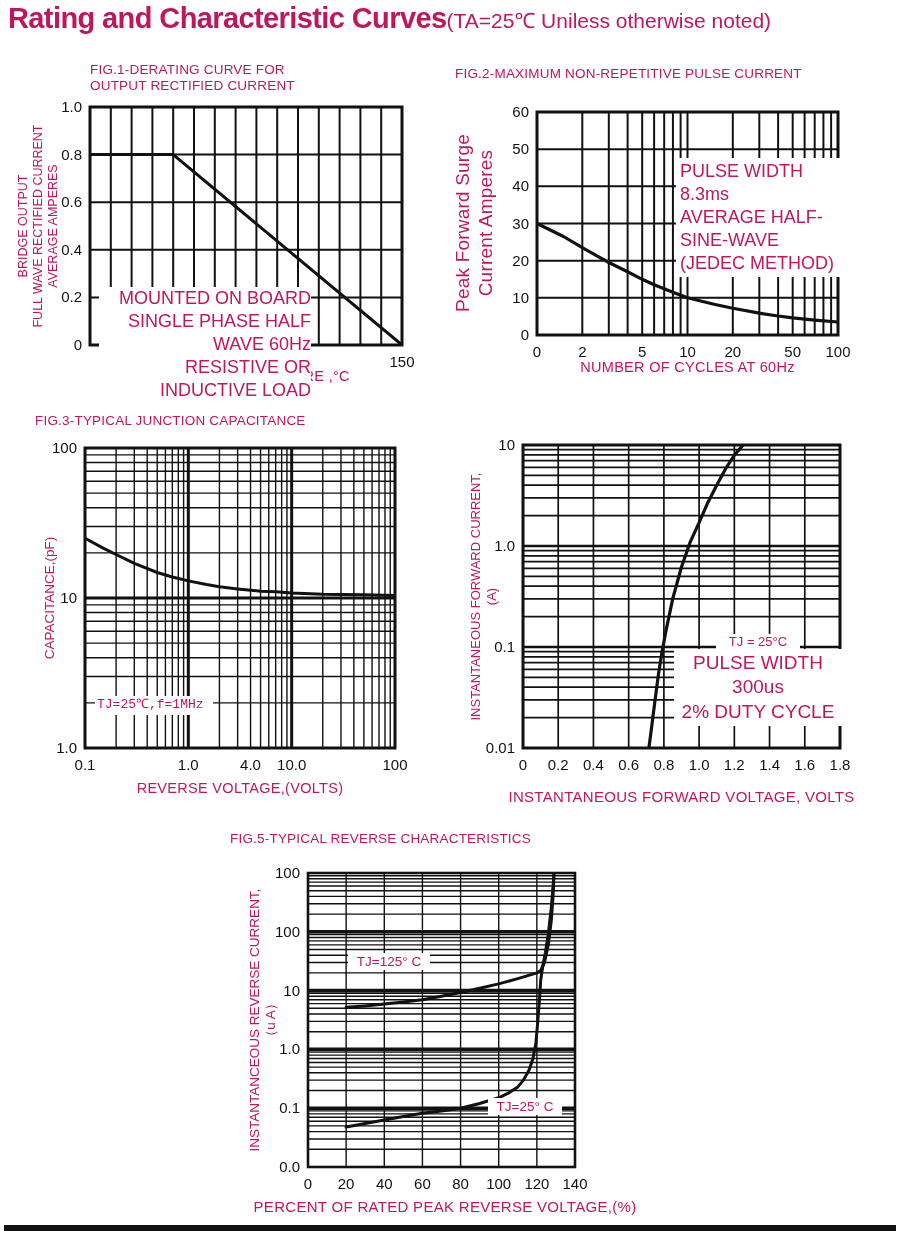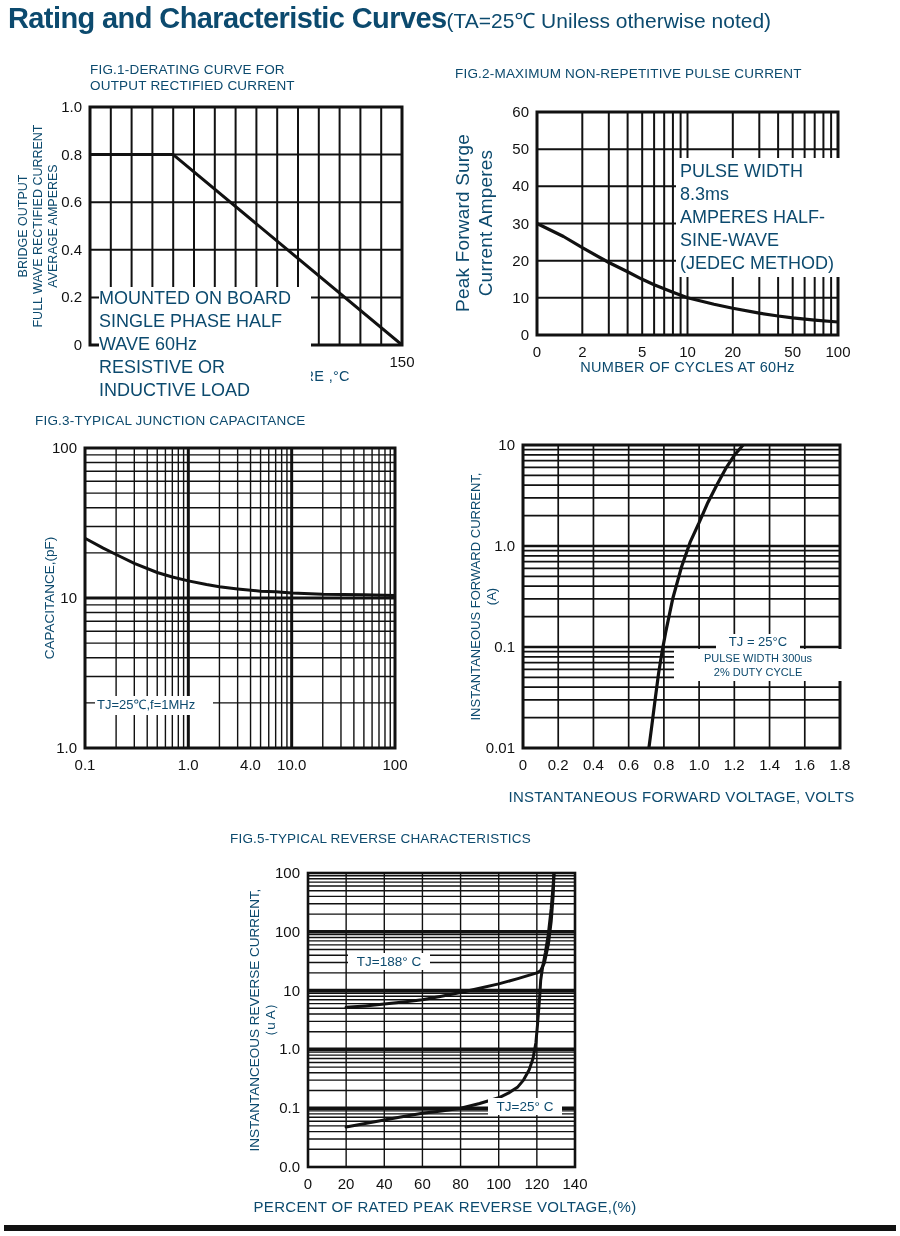--- a/index.html
+++ b/index.html
@@ -1,17 +1,17 @@
 <!DOCTYPE html>
 <html><head>
 <meta charset="utf-8">
 <style>
   html,body{margin:0;padding:0;background:#fff;}
   #canvas{position:relative;width:900px;height:1236px;background:#ffffff;
-          font-family:"Liberation Sans",sans-serif;color:#0c4a6e;overflow:hidden;}
+          font-family:"Liberation Sans",sans-serif;color:#be185d;overflow:hidden;}
   .header{position:absolute;left:8px;top:2px;white-space:nowrap;z-index:2;}
   .h-bold{font-size:29px;font-weight:bold;letter-spacing:-0.6px;}
   .h-note{font-size:21px;font-weight:normal;}
   .ftitle{position:absolute;text-align:left;font-size:13.5px;letter-spacing:.2px;z-index:2;line-height:1.2;}
   .xlabel{position:absolute;text-align:center;font-size:14.5px;letter-spacing:.3px;z-index:2;}
   .vlabel{position:absolute;transform:rotate(-90deg);transform-origin:0 0;
           text-align:center;font-size:12.5px;line-height:1.2;z-index:2;}
   .vlabel.big{font-size:19px;line-height:1.2;letter-spacing:.2px;}
   .plot{position:absolute;z-index:1;}
   .ann{position:absolute;background:#fff;z-index:3;font-size:18px;line-height:1.28;}
@@ -65,21 +65,21 @@
       <text x="266.0" y="270" text-anchor="middle" font-size="15" fill="#111">100</text>
       <text x="370.0" y="270" text-anchor="middle" font-size="15" fill="#111">150</text>
       <text x="50" y="15.0" text-anchor="end" font-size="15" fill="#111">1.0</text>
       <text x="50" y="62.6" text-anchor="end" font-size="15" fill="#111">0.8</text>
       <text x="50" y="110.2" text-anchor="end" font-size="15" fill="#111">0.6</text>
       <text x="50" y="157.8" text-anchor="end" font-size="15" fill="#111">0.4</text>
       <text x="50" y="205.4" text-anchor="end" font-size="15" fill="#111">0.2</text>
       <text x="50" y="253.0" text-anchor="end" font-size="15" fill="#111">0</text>
     </svg>
   <div class="xlabel" style="left:90px;top:368px;width:312px;">AMBIENT TEMPERATURE ,°C</div>
-  <div class="ann" style="left:99px;top:287px;width:212px;">
+  <div class="ann" style="left:99px;top:287px;width:212px;text-align:right;">
     <div>MOUNTED ON BOARD</div>
     <div>SINGLE PHASE HALF WAVE  60Hz</div>
     <div>RESISTIVE OR INDUCTIVE LOAD</div>
   </div>
 
   <div class="ftitle" style="left:455px;top:66px;width:440px;">FIG.2-MAXIMUM NON-REPETITIVE  PULSE CURRENT</div>
   <div class="vlabel big" style="left:452px;top:335px;width:224px;">
     <div>Peak Forward Surge</div>
     <div>Current  Amperes</div>
   </div>
@@ -122,21 +122,21 @@
       <text x="50" y="52.2" text-anchor="end" font-size="15" fill="#111">50</text>
       <text x="50" y="89.3" text-anchor="end" font-size="15" fill="#111">40</text>
       <text x="50" y="126.5" text-anchor="end" font-size="15" fill="#111">30</text>
       <text x="50" y="163.7" text-anchor="end" font-size="15" fill="#111">20</text>
       <text x="50" y="200.8" text-anchor="end" font-size="15" fill="#111">10</text>
       <text x="50" y="238.0" text-anchor="end" font-size="15" fill="#111">0</text>
     </svg>
   <div class="xlabel" style="left:537px;top:359px;width:301px;">NUMBER OF CYCLES AT 60Hz</div>
   <div class="ann" style="left:676px;top:158px;width:160px;padding:2px 0 2px 4px;">
     <div>PULSE WIDTH 8.3ms</div>
-    <div>AMPERES HALF-SINE-WAVE</div>
+    <div>AVERAGE HALF-SINE-WAVE</div>
     <div>(JEDEC METHOD)</div>
   </div>
 
   <div class="ftitle" style="left:35px;top:413px;width:410px;">FIG.3-TYPICAL JUNCTION CAPACITANCE</div>
   <div class="vlabel" style="left:42px;top:748px;width:300px;font-size:13.5px;">
     <div>CAPACITANCE,(pF)</div>
   </div>
   <svg id="svg-fig3" class="plot" width="402" height="346" style="left: 27px; top: 438px;">
       <line x1="89.10643288527807" y1="10" x2="89.10643288527807" y2="310" stroke="#111" stroke-width="1.4"></line>
       <line x1="107.30252965436512" y1="10" x2="107.30252965436512" y2="310" stroke="#111" stroke-width="1.4"></line>
@@ -188,21 +188,22 @@
       <path d="M58.0 100.3 L76.2 110.1 L89.1 116.5 L107.3 125.4 L130.2 134.5 L145.3 139.0 L161.3 142.9 L179.5 146.5 L192.4 148.7 L210.6 150.9 L233.6 153.2 L248.7 153.8 L264.7 155.0 L295.8 156.2 L336.9 156.8 L368.0 157.4" fill="none" stroke="#111" stroke-width="3" stroke-linejoin="round" stroke-linecap="round" clip-path="url(#clip2)"></path>
       <text x="58.0" y="332" text-anchor="middle" font-size="15" fill="#111">0.1</text>
       <text x="161.3" y="332" text-anchor="middle" font-size="15" fill="#111">1.0</text>
       <text x="223.5" y="332" text-anchor="middle" font-size="15" fill="#111">4.0</text>
       <text x="264.7" y="332" text-anchor="middle" font-size="15" fill="#111">10.0</text>
       <text x="368.0" y="332" text-anchor="middle" font-size="15" fill="#111">100</text>
       <text x="50" y="15.0" text-anchor="end" font-size="15" fill="#111">100</text>
       <text x="50" y="165.0" text-anchor="end" font-size="15" fill="#111">10</text>
       <text x="50" y="315.0" text-anchor="end" font-size="15" fill="#111">1.0</text>
     </svg>
-  <div class="ann" style="left:95px;top:696px;width:114px;padding:1px 2px;font-size:13px;">
+  <div class="xlabel" style="left:85px;top:780px;width:310px;">REVERSE VOLTAGE,(VOLTS)</div>
+  <div class="ann" style="left:95px;top:696px;width:114px;padding:1px 2px;font-size:13px;font-family:Liberation Mono, monospace;">
     <div>TJ=25℃,f=1MHz</div>
   </div>
 
   <div class="vlabel" style="left:468px;top:748px;width:303px;font-size:13px;">
     <div>INSTANTANEOUS FORWARD CURRENT,</div>
     <div>(A)</div>
   </div>
   <svg id="svg-fig4" class="plot" width="409" height="349" style="left: 465px; top: 435px;">
       <line x1="93.22222222222223" y1="10" x2="93.22222222222223" y2="313" stroke="#111" stroke-width="1.7"></line>
       <line x1="128.44444444444446" y1="10" x2="128.44444444444446" y2="313" stroke="#111" stroke-width="1.7"></line>
@@ -255,21 +256,21 @@
       <text x="375.0" y="335" text-anchor="middle" font-size="15" fill="#111">1.8</text>
       <text x="50" y="15.0" text-anchor="end" font-size="15" fill="#111">10</text>
       <text x="50" y="116.0" text-anchor="end" font-size="15" fill="#111">1.0</text>
       <text x="50" y="217.0" text-anchor="end" font-size="15" fill="#111">0.1</text>
       <text x="50" y="318.0" text-anchor="end" font-size="15" fill="#111">0.01</text>
     </svg>
   <div class="xlabel" style="left:503px;top:788px;width:357px;font-size:15px;">INSTANTANEOUS FORWARD VOLTAGE, VOLTS</div>
   <div class="ann center" style="left:716px;top:634px;width:84px;font-size:13px;">
     <div>TJ = 25°C</div>
   </div>
-  <div class="ann center" style="left:674px;top:649px;width:168px;font-size:11px;padding:2px 0;">
+  <div class="ann center" style="left:674px;top:649px;width:168px;font-size:19px;padding:2px 0;">
     <div>PULSE WIDTH 300us</div>
     <div>2% DUTY CYCLE</div>
   </div>
 
   <div class="ftitle" style="left:230px;top:831px;width:440px;">FIG.5-TYPICAL REVERSE CHARACTERISTICS</div>
   <div class="vlabel" style="left:247px;top:1167px;width:294px;font-size:13.5px;">
     <div>INSTANTANCEOUS REVERSE CURRENT,</div>
     <div>（u A）</div>
   </div>
   <svg id="svg-fig5" class="plot" width="359" height="340" style="left: 250px; top: 863px;">
@@ -339,20 +340,20 @@
       <text x="325.0" y="326" text-anchor="middle" font-size="15" fill="#111">140</text>
       <text x="50" y="15.0" text-anchor="end" font-size="15" fill="#111">100</text>
       <text x="50" y="73.8" text-anchor="end" font-size="15" fill="#111">100</text>
       <text x="50" y="132.6" text-anchor="end" font-size="15" fill="#111">10</text>
       <text x="50" y="191.4" text-anchor="end" font-size="15" fill="#111">1.0</text>
       <text x="50" y="250.2" text-anchor="end" font-size="15" fill="#111">0.1</text>
       <text x="50" y="309.0" text-anchor="end" font-size="15" fill="#111">0.0</text>
     </svg>
   <div class="xlabel" style="left:240px;top:1198px;width:410px;font-size:15px;">PERCENT OF RATED PEAK REVERSE VOLTAGE,(%)</div>
   <div class="ann center" style="left:348px;top:953px;width:82px;font-size:13.5px;">
-    <div>TJ=188° C</div>
+    <div>TJ=125° C</div>
   </div>
   <div class="ann center" style="left:488px;top:1098px;width:74px;font-size:13.5px;">
     <div>TJ=25° C</div>
   </div>
 
   <div class="bottom-rule"></div>
 </div>
 
 </body></html>

